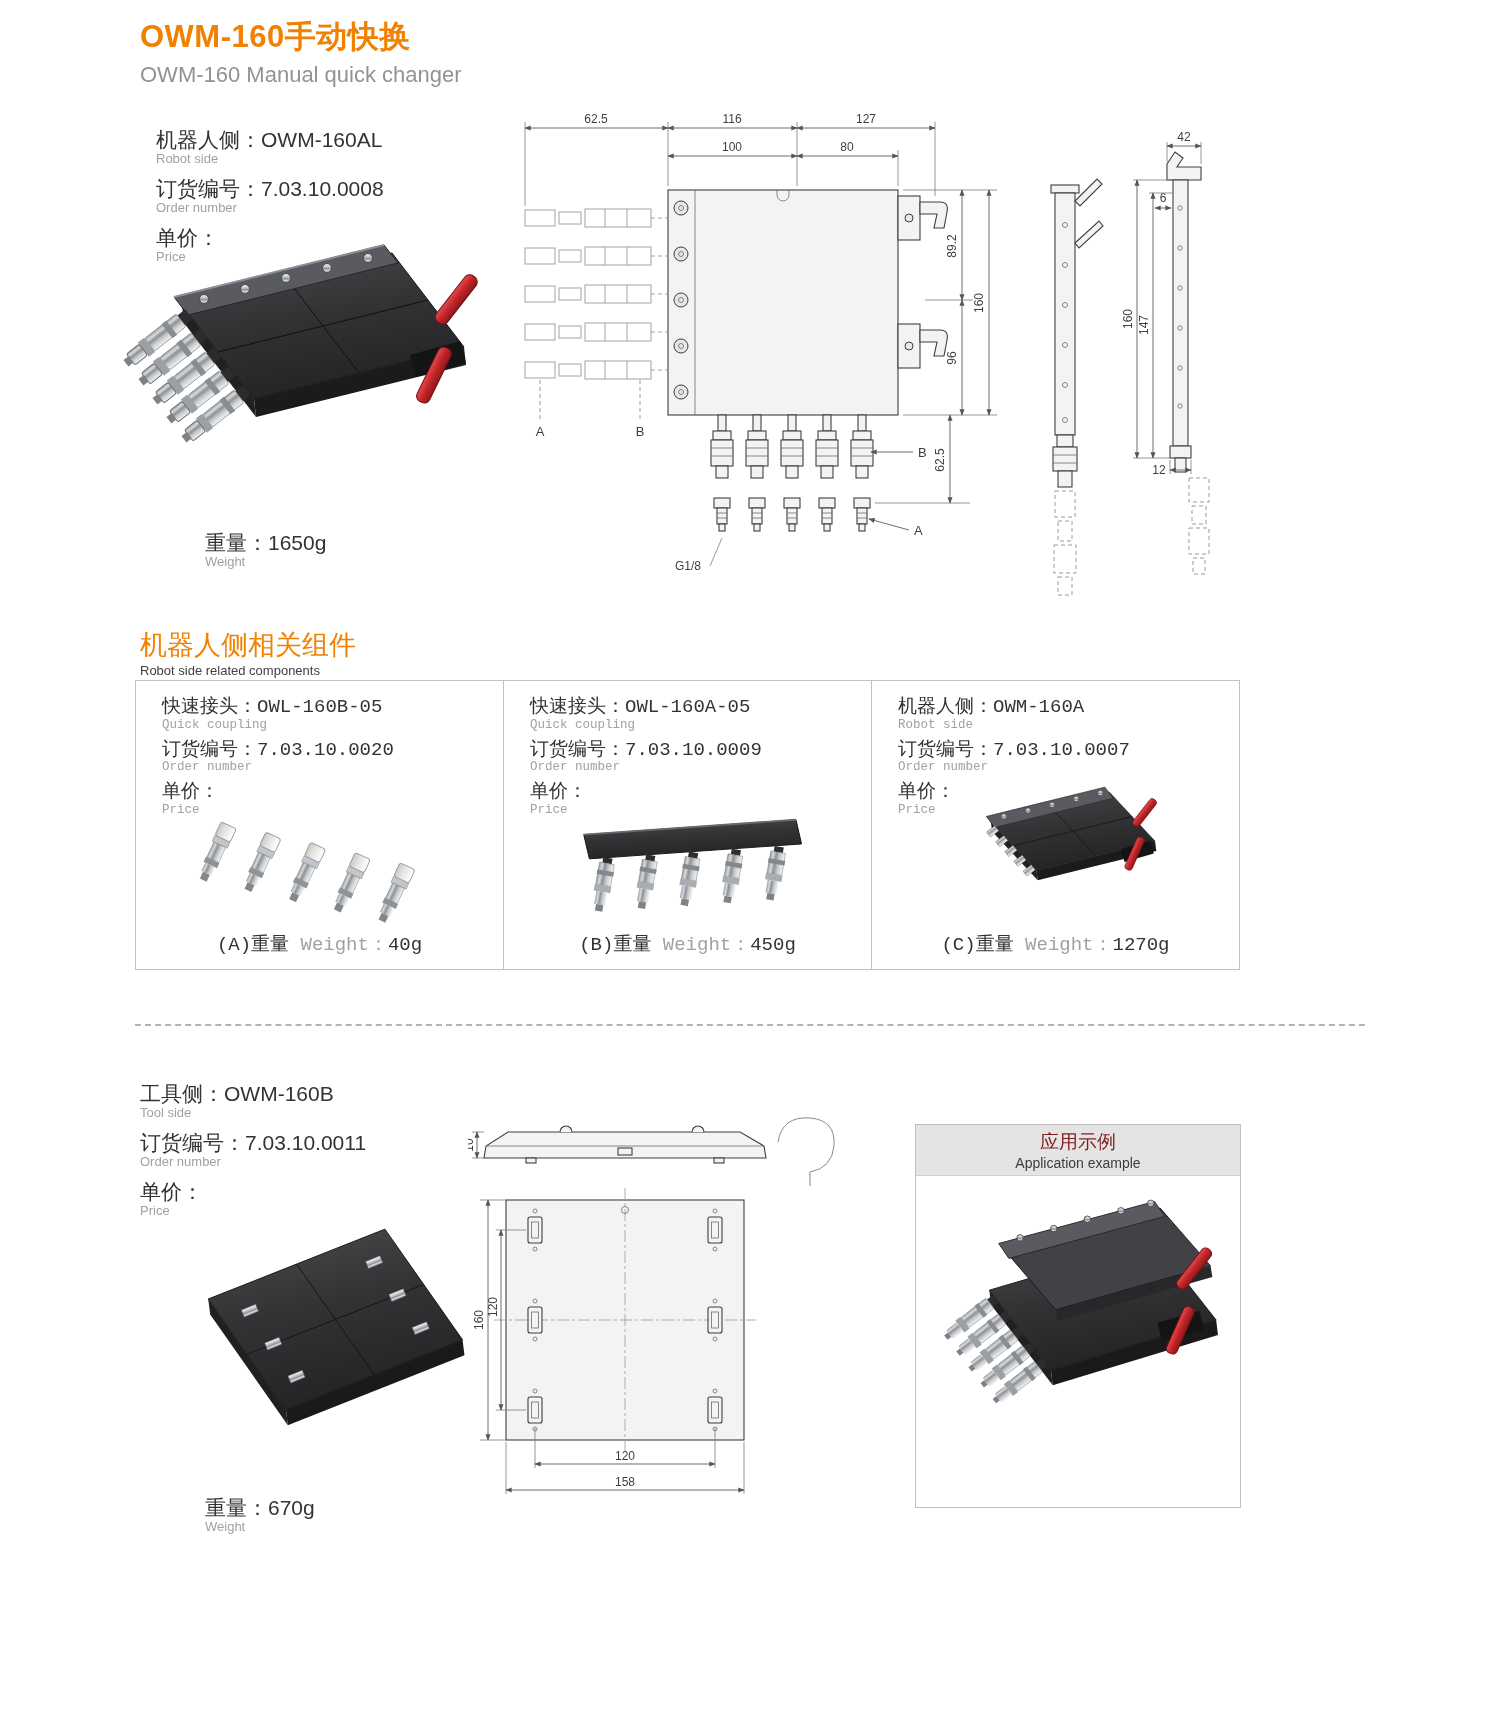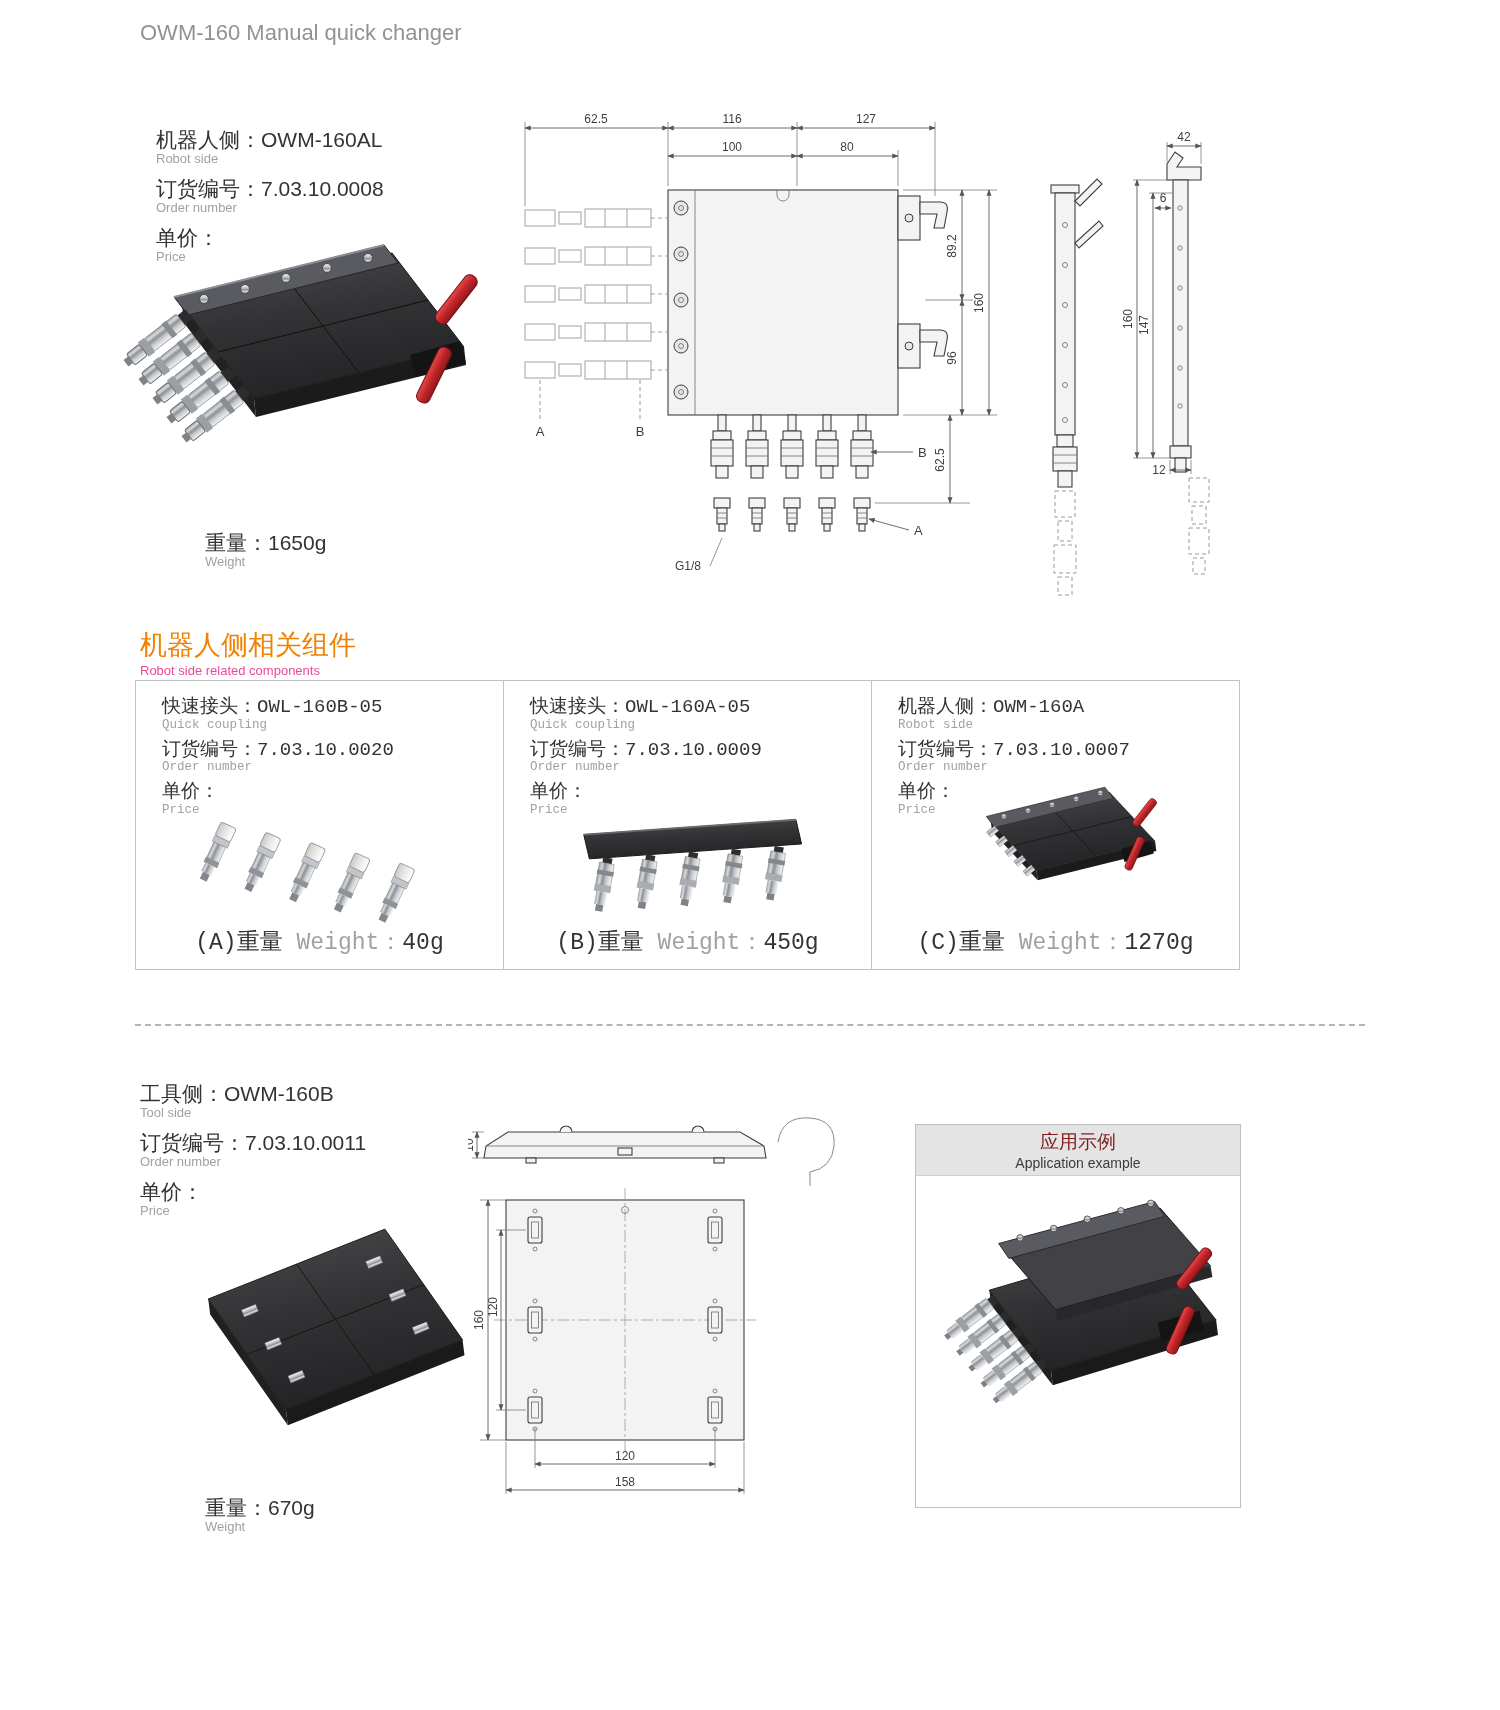--- a/index.html
+++ b/index.html
@@ -4,27 +4,27 @@
 <style>
   html,body{margin:0;padding:0;background:#fff;}
   body{font-family:"Liberation Sans","DejaVu Sans",sans-serif;}
   .page{position:relative;width:1500px;height:1710px;background:#fff;overflow:hidden;}
   .abs{position:absolute;}
   .t-zh{font-size:31px;font-weight:700;color:#f18101;letter-spacing:.5px;}
   .t-en{font-size:22px;color:#8f9296;margin-top:4px;text-align:center;}
   .ln{font-size:21px;color:#333;line-height:1.15;white-space:nowrap;}
   .en{font-size:13px;color:#9fa1a3;margin-bottom:10px;line-height:1.15;}
   .sec-zh{font-size:27px;color:#f18101;}
-  .sec-en{font-size:13px;color:#ec4899;}
+  .sec-en{font-size:13px;color:#404040;}
   .comp-box{display:flex;border:1px solid #c2c2c2;background:#fff;}
   .comp-col{flex:1;position:relative;padding:16px 0 0 26px;height:272px;font-family:Liberation Mono, monospace;}
   .comp-col + .comp-col{border-left:1px solid #c2c2c2;}
   .c-ln{font-size:19px;color:#333;line-height:1.15;white-space:nowrap;}
   .c-en{font-size:12.5px;color:#9fa1a3;margin-bottom:7px;line-height:1.1;}
-  .c-weight{position:absolute;bottom:12px;left:0;width:100%;text-align:center;font-size:23px;color:#333;}
+  .c-weight{position:absolute;bottom:12px;left:0;width:100%;text-align:center;font-size:19px;color:#333;}
   .c-weight .gy{color:#9fa1a3;}
   .comp-photo{position:absolute;left:50%;transform:translateX(-50%);}
   .dash-sep{border-top:2px dashed #b3b3b3;height:0;}
   .app-box{border:1px solid #bfbfbf;background:#fff;}
   .app-head{height:50px;background:#e4e4e4;display:flex;flex-direction:column;align-items:center;justify-content:center;border-bottom:1px solid #cfcfcf;}
   .app-zh{font-size:19px;color:#7f1d1d;}
   .app-en{font-size:14px;color:#3c3c3c;}
   svg text.dim{font-size:12px;fill:#3f3f3f;}
   svg text.lbl{font-size:13px;fill:#3f3f3f;}
   .ol{fill:#f3f3f3;stroke:#3e3e3e;stroke-width:1.1;}
@@ -65,20 +65,21 @@
     </linearGradient>
     <marker id="arr" viewBox="0 0 10 10" refX="9" refY="5" markerWidth="7" markerHeight="7" orient="auto-start-reverse">
       <path d="M0,1 L10,5 L0,9 z" fill="#555"></path>
     </marker>
   </defs>
 </svg>
 
 <div class="page">
 
   <div class="abs" style="left:140px;top:16px;">
+    <div class="t-zh">OWM-160手动快换</div>
     <div class="t-en">OWM-160 Manual quick changer</div>
   </div>
 
   <div class="abs" style="left:156px;top:128px;">
     <div class="ln"><span>机器人侧：</span><span>OWM-160AL</span></div>
     <div class="en">Robot side</div>
     <div class="ln"><span>订货编号：</span><span>7.03.10.0008</span></div>
     <div class="en">Order number</div>
     <div class="ln">单价：</div>
     <div class="en">Price</div>

